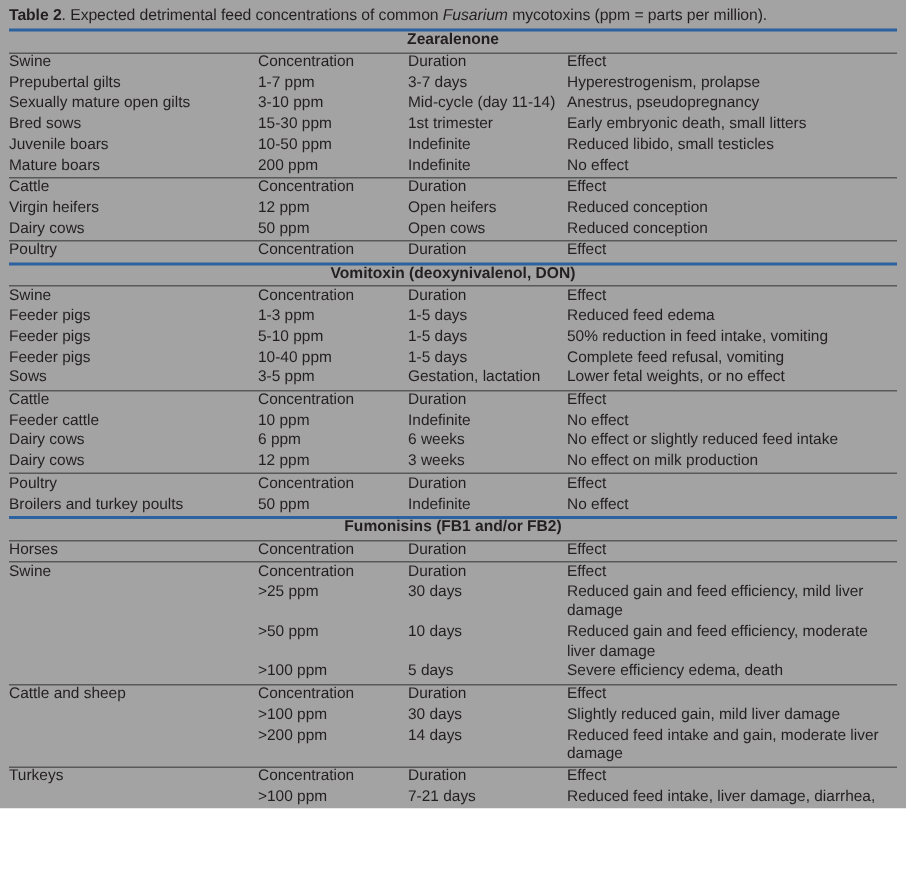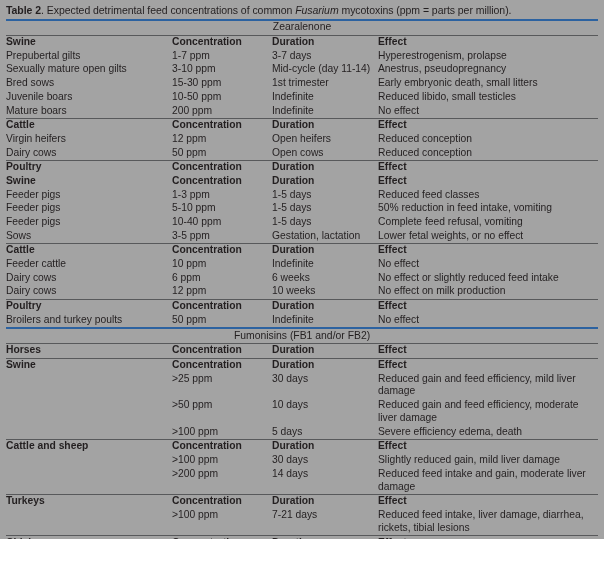--- a/index.html
+++ b/index.html
@@ -54,27 +54,27 @@
   }
   tr.rule-thin-bot > td {
     border-bottom: 0.9px solid #58595b;
   }
   tr.rule-thin-top > td {
     border-top: 0.9px solid #58595b;
   }
 
   td.section-title {
     text-align: center;
-    font-weight: normal;
+    font-weight: bold;
     font-size: 10.4px;
     padding-top: 1px;
     padding-bottom: 1px;
   }
   .cell-pad-l { padding-left: 1px; }
-  td.colhdr { font-weight: bold; }
+  td.colhdr { font-weight: normal; }
 </style>
 </head>
 <body>
 
 <div id="page">
 
   <div class="caption">
     <span class="lbl">Table 2</span><span>. Expected detrimental feed concentrations of common </span><span class="ital">Fusarium</span><span> mycotoxins (ppm = parts per million).</span>
   </div>
 
@@ -142,31 +142,34 @@
           <td>50 ppm</td>
           <td>Open cows</td>
           <td>Reduced conception</td>
         </tr>
         <tr class="group-header-row rule-thin-top">
           <td class="colhdr cell-pad-l">Poultry</td>
           <td class="colhdr">Concentration</td>
           <td class="colhdr">Duration</td>
           <td class="colhdr">Effect</td>
         </tr>
+        <tr class="rule-blue-top rule-thin-bot">
+          <td class="section-title" colspan="4">Vomitoxin (deoxynivalenol, DON)</td>
+        </tr>
         <tr class="group-header-row">
           <td class="colhdr cell-pad-l">Swine</td>
           <td class="colhdr">Concentration</td>
           <td class="colhdr">Duration</td>
           <td class="colhdr">Effect</td>
         </tr>
         <tr>
           <td class="cell-pad-l">Feeder pigs</td>
           <td>1-3 ppm</td>
           <td>1-5 days</td>
-          <td>Reduced feed classes</td>
+          <td>Reduced feed edema</td>
         </tr>
         <tr>
           <td class="cell-pad-l">Feeder pigs</td>
           <td>5-10 ppm</td>
           <td>1-5 days</td>
           <td>50% reduction in feed intake, vomiting</td>
         </tr>
         <tr>
           <td class="cell-pad-l">Feeder pigs</td>
           <td>10-40 ppm</td>
@@ -193,21 +196,21 @@
         </tr>
         <tr>
           <td class="cell-pad-l">Dairy cows</td>
           <td>6 ppm</td>
           <td>6 weeks</td>
           <td>No effect or slightly reduced feed intake</td>
         </tr>
         <tr>
           <td class="cell-pad-l">Dairy cows</td>
           <td>12 ppm</td>
-          <td>10 weeks</td>
+          <td>3 weeks</td>
           <td>No effect on milk production</td>
         </tr>
         <tr class="group-header-row rule-thin-top">
           <td class="colhdr cell-pad-l">Poultry</td>
           <td class="colhdr">Concentration</td>
           <td class="colhdr">Duration</td>
           <td class="colhdr">Effect</td>
         </tr>
         <tr>
           <td class="cell-pad-l">Broilers and turkey poults</td>

